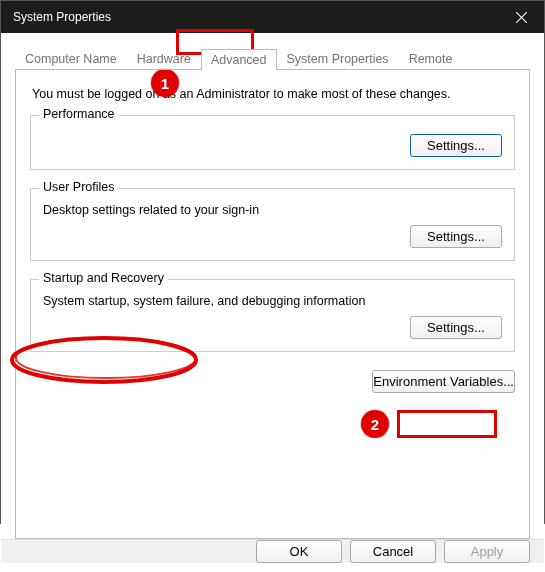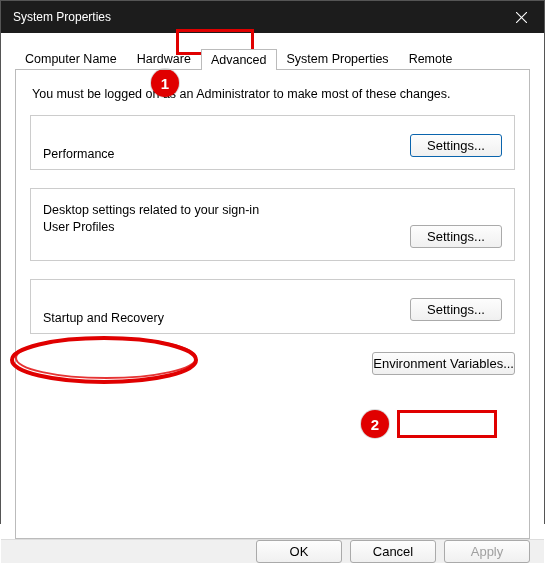--- a/index.html
+++ b/index.html
@@ -5,30 +5,30 @@
   * { box-sizing: border-box; font-family: "Segoe UI", Tahoma, sans-serif; }
   body { margin: 0; background: #fff; width: 545px; height: 572px; overflow: hidden; }
   .win { width: 545px; height: 524px; display: flex; flex-direction: column; border: 1px solid #555; }
   .titlebar { background: #1c1c1c; color: #fff; height: 32px; display: flex; align-items: center; padding-left: 12px; font-size: 12px; }
   .titlebar .title { flex: 1; }
   .close-btn { width: 46px; height: 32px; display: flex; align-items: center; justify-content: center; cursor: pointer; }
   .close-btn svg { stroke: #fff; }
 
   .body { flex: 1; background: #fff; padding: 14px 14px 0 14px; position: relative; }
 
-  .tabs { display: flex; align-items: flex-end; font-size: 12.5px; color: #000000; position: relative; height: 22px; }
+  .tabs { display: flex; align-items: flex-end; font-size: 12.5px; color: #737373; position: relative; height: 22px; }
   .tab { padding: 3px 9px; border: 1px solid transparent; border-bottom: none; background: #fff; position: relative; cursor: pointer; }
   .tab.active { border-color: #bbb; z-index: 2; top: 1px; background: #fff; }
   .tab-underline { position: absolute; left: 0; right: 0; bottom: -1px; border-bottom: 1px solid #bbb; z-index: 1; }
 
   .pane { border: 1px solid #bbb; border-top: none; padding: 18px 14px 14px 14px; background: #fff; font-size: 12.5px; color: #000; position: relative; height: 470px; }
   .intro { margin: 0 0 14px 2px; }
 
   .group { border: 1px solid #ccc; margin-bottom: 18px; padding: 10px 12px 12px 12px; position: relative; }
-  .legend { position: absolute; top: -9px; left: 8px; background: #fff; padding: 0 4px; font-size: 12.5px; margin-top: 40px; }
+  .legend { position: absolute; top: -9px; left: 8px; background: #fff; padding: 0 4px; font-size: 12.5px; }
   .group-text { margin: 4px 0 8px 0; }
   .btn-row { display: flex; justify-content: flex-end; margin-top: 8px; }
 
   button.win-btn { font-size: 13px; padding: 3px 0; min-width: 92px; border: 1px solid #aaa; background: linear-gradient(#fdfdfd,#f0f0f0); cursor: pointer; border-radius: 3px; }
   button.win-btn.primary { border-color: #0a64ad; }
   button.win-btn:disabled { color: #a0a0a0; cursor: default; }
 
   .env-row { display: flex; justify-content: flex-end; margin-top: 18px; }
   .env-btn { min-width: 155px; }
 
@@ -80,20 +80,21 @@
       <div class="group">
         <span class="legend">User Profiles</span>
         <div class="group-text">Desktop settings related to your sign-in</div>
         <div class="btn-row">
           <button class="win-btn">Settings...</button>
         </div>
       </div>
 
       <div class="group">
         <span class="legend">Startup and Recovery</span>
+        <div class="group-text">System startup, system failure, and debugging information</div>
         <div class="btn-row">
           <button class="win-btn">Settings...</button>
         </div>
       </div>
 
       <div class="env-row">
         <button class="win-btn env-btn">Environment Variables...</button>
       </div>
     </div>
 

